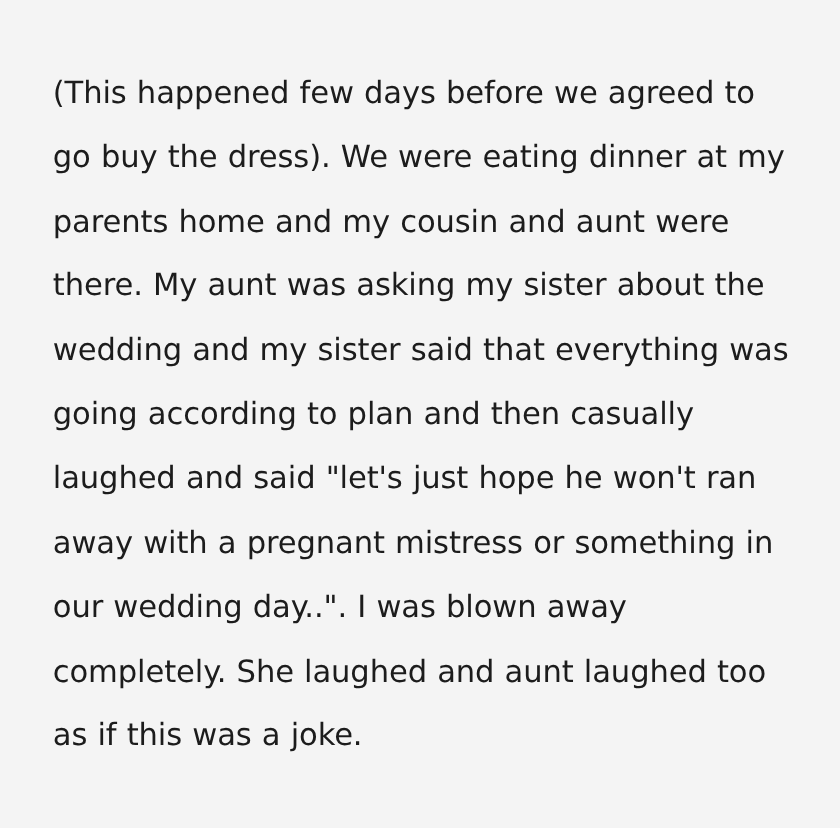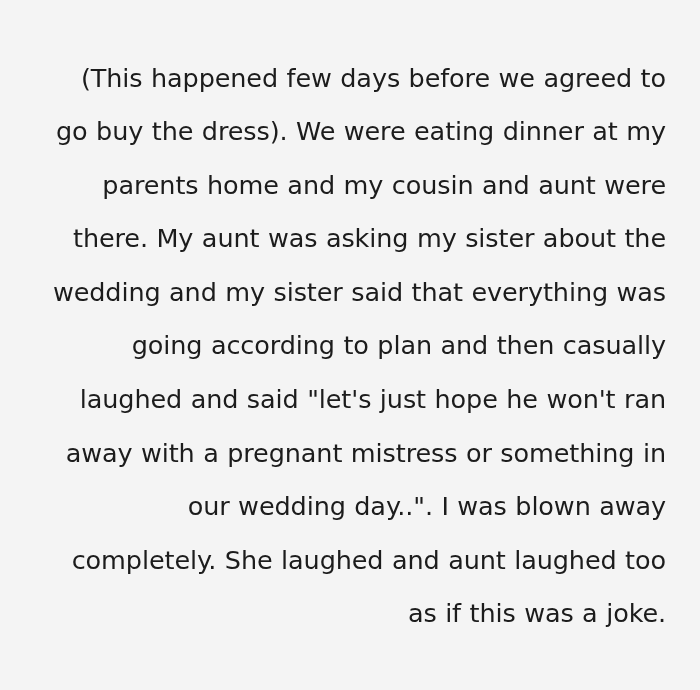--- a/index.html
+++ b/index.html
@@ -21,21 +21,21 @@
     display: flex;
     flex-direction: column;
     justify-content: flex-start;
   }
   .story-text {
     font-size: 25.5px;
     line-height: 53.6px;
     color: #1c1c1c;
     letter-spacing: -0.1px;
     word-spacing: 0.5px;
-    text-align: right;
+    text-align: left;
     white-space: pre-wrap;
     font-weight: 400;
   }
 </style>
 </head>
 <body>
 
 <div class="page">
   <p class="story-text">(This happened few days before we agreed to go buy the dress). We were eating dinner at my parents home and my cousin and aunt were there. My aunt was asking my sister about the wedding and my sister said that everything was going according to plan and then casually laughed and said "let's just hope he won't ran away with a pregnant mistress or something in our wedding day..". I was blown away completely. She laughed and aunt laughed too as if this was a joke.</p>
 </div>

